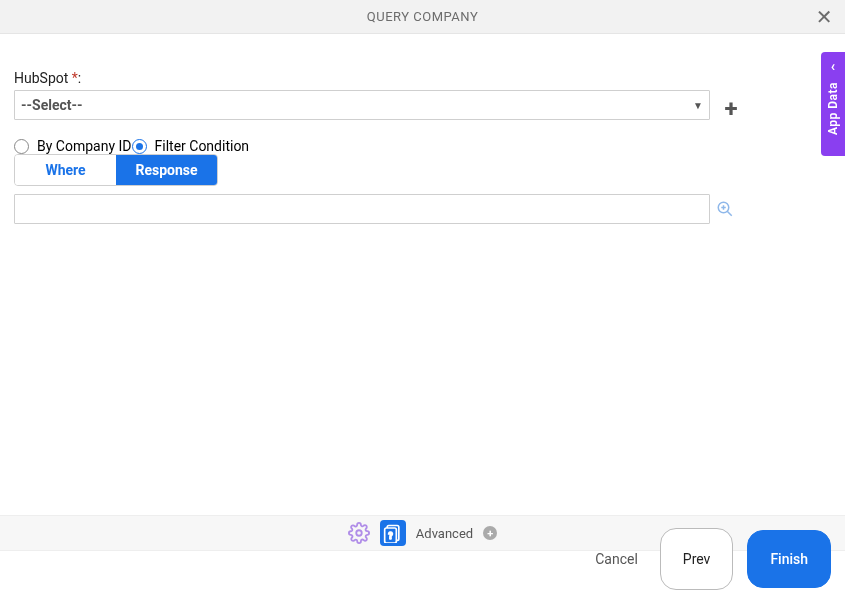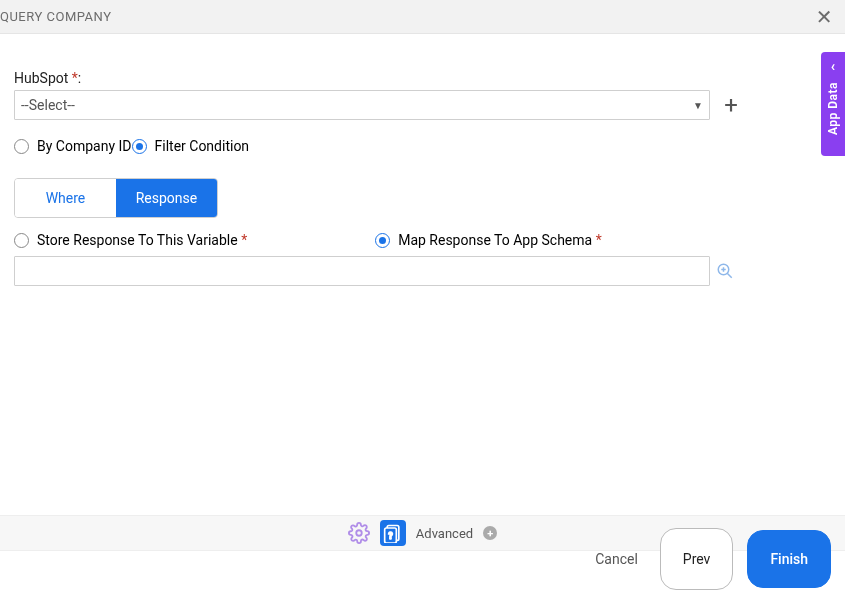--- a/index.html
+++ b/index.html
@@ -4,20 +4,21 @@
   <style>
     * { box-sizing: border-box; margin: 0; padding: 0; font-family: -apple-system, BlinkMacSystemFont, "Segoe UI", Roboto, Arial, sans-serif; }
     html, body { width: 845px; height: 595px; background: #fff; overflow: hidden; position: relative; }
 
     .header-bar {
       background: #f2f2f2;
       border-bottom: 1px solid #e5e5e5;
       height: 34px;
       display: flex;
       align-items: center;
+      justify-content: center;
       position: relative;
       color: #6c6c6c;
       font-size: 13px;
       letter-spacing: 0.5px;
     }
     .header-close {
       position: absolute;
       right: 12px;
       top: 50%;
       transform: translateY(-50%);
@@ -48,21 +49,21 @@
       font-weight: 700;
       display: inline-flex;
       align-items: center;
       justify-content: center;
     }
 
     .field-group { margin-top: 18px; }
     .field-label { font-size: 14px; color: #222; margin-bottom: 4px; }
     .required-ast { color: #c0392b; }
 
-    .select-row { display: flex; align-items: center; gap: 10px; }
+    .select-row { display: flex; align-items: flex-end; gap: 10px; font-weight: bold; }
     .select {
       flex: 0 0 696px;
       height: 30px;
       border: 1px solid #cfcfcf;
       border-radius: 1px;
       padding: 0 24px 0 6px;
       font-size: 14px;
       color: #555;
       background: #fff;
       position: relative;
@@ -111,26 +112,27 @@
     }
     .radio-outer.selected { border-color: #1a73e8; }
     .radio-inner {
       width: 7px; height: 7px;
       border-radius: 50%;
       background: #1a73e8;
     }
 
     .seg-toggle {
       display: flex;
-      margin-top: 24px;
+      margin-top: 0;
       border: 1px solid #cfcfcf;
       border-radius: 4px;
       overflow: hidden;
       width: 204px;
-      height: 40px;
+      height: 32px;
+      font-weight: bold;
     }
     .seg-btn {
       flex: 1;
       display: flex;
       align-items: center;
       justify-content: center;
       font-size: 14px;
       cursor: pointer;
       background: #fff;
       color: #1a73e8;
@@ -292,38 +294,20 @@
 
   <div class="seg-toggle">
     <div class="seg-btn">
       <span>Where</span>
     </div>
     <div class="seg-btn active">
       <span>Response</span>
     </div>
   </div>
 
-  <div class="radio-row" style="margin-top:14px;">
-    <div class="radio-item">
-      <span class="radio-outer"></span>
-      <span>
-        <span>Store Response To This Variable</span>
-        <span class="required-ast"> *</span>
-      </span>
-    </div>
-    <div class="radio-item radio-right2">
-      <span class="radio-outer selected">
-          <span class="radio-inner"></span>
-        </span>
-      <span>
-        <span>Map Response To App Schema</span>
-        <span class="required-ast"> *</span>
-      </span>
-    </div>
-  </div>
 
   <div class="text-input-row">
     <input class="text-input" type="text" style="">
     <span class="zoom-icon">
       <svg width="18" height="18" viewBox="0 0 24 24" fill="none" stroke="#8fb8ea" stroke-width="2">
         <circle cx="10" cy="10" r="7"></circle>
         <line x1="15" y1="15" x2="21" y2="21"></line>
         <line x1="10" y1="7" x2="10" y2="13"></line>
         <line x1="7" y1="10" x2="13" y2="10"></line>
       </svg>

